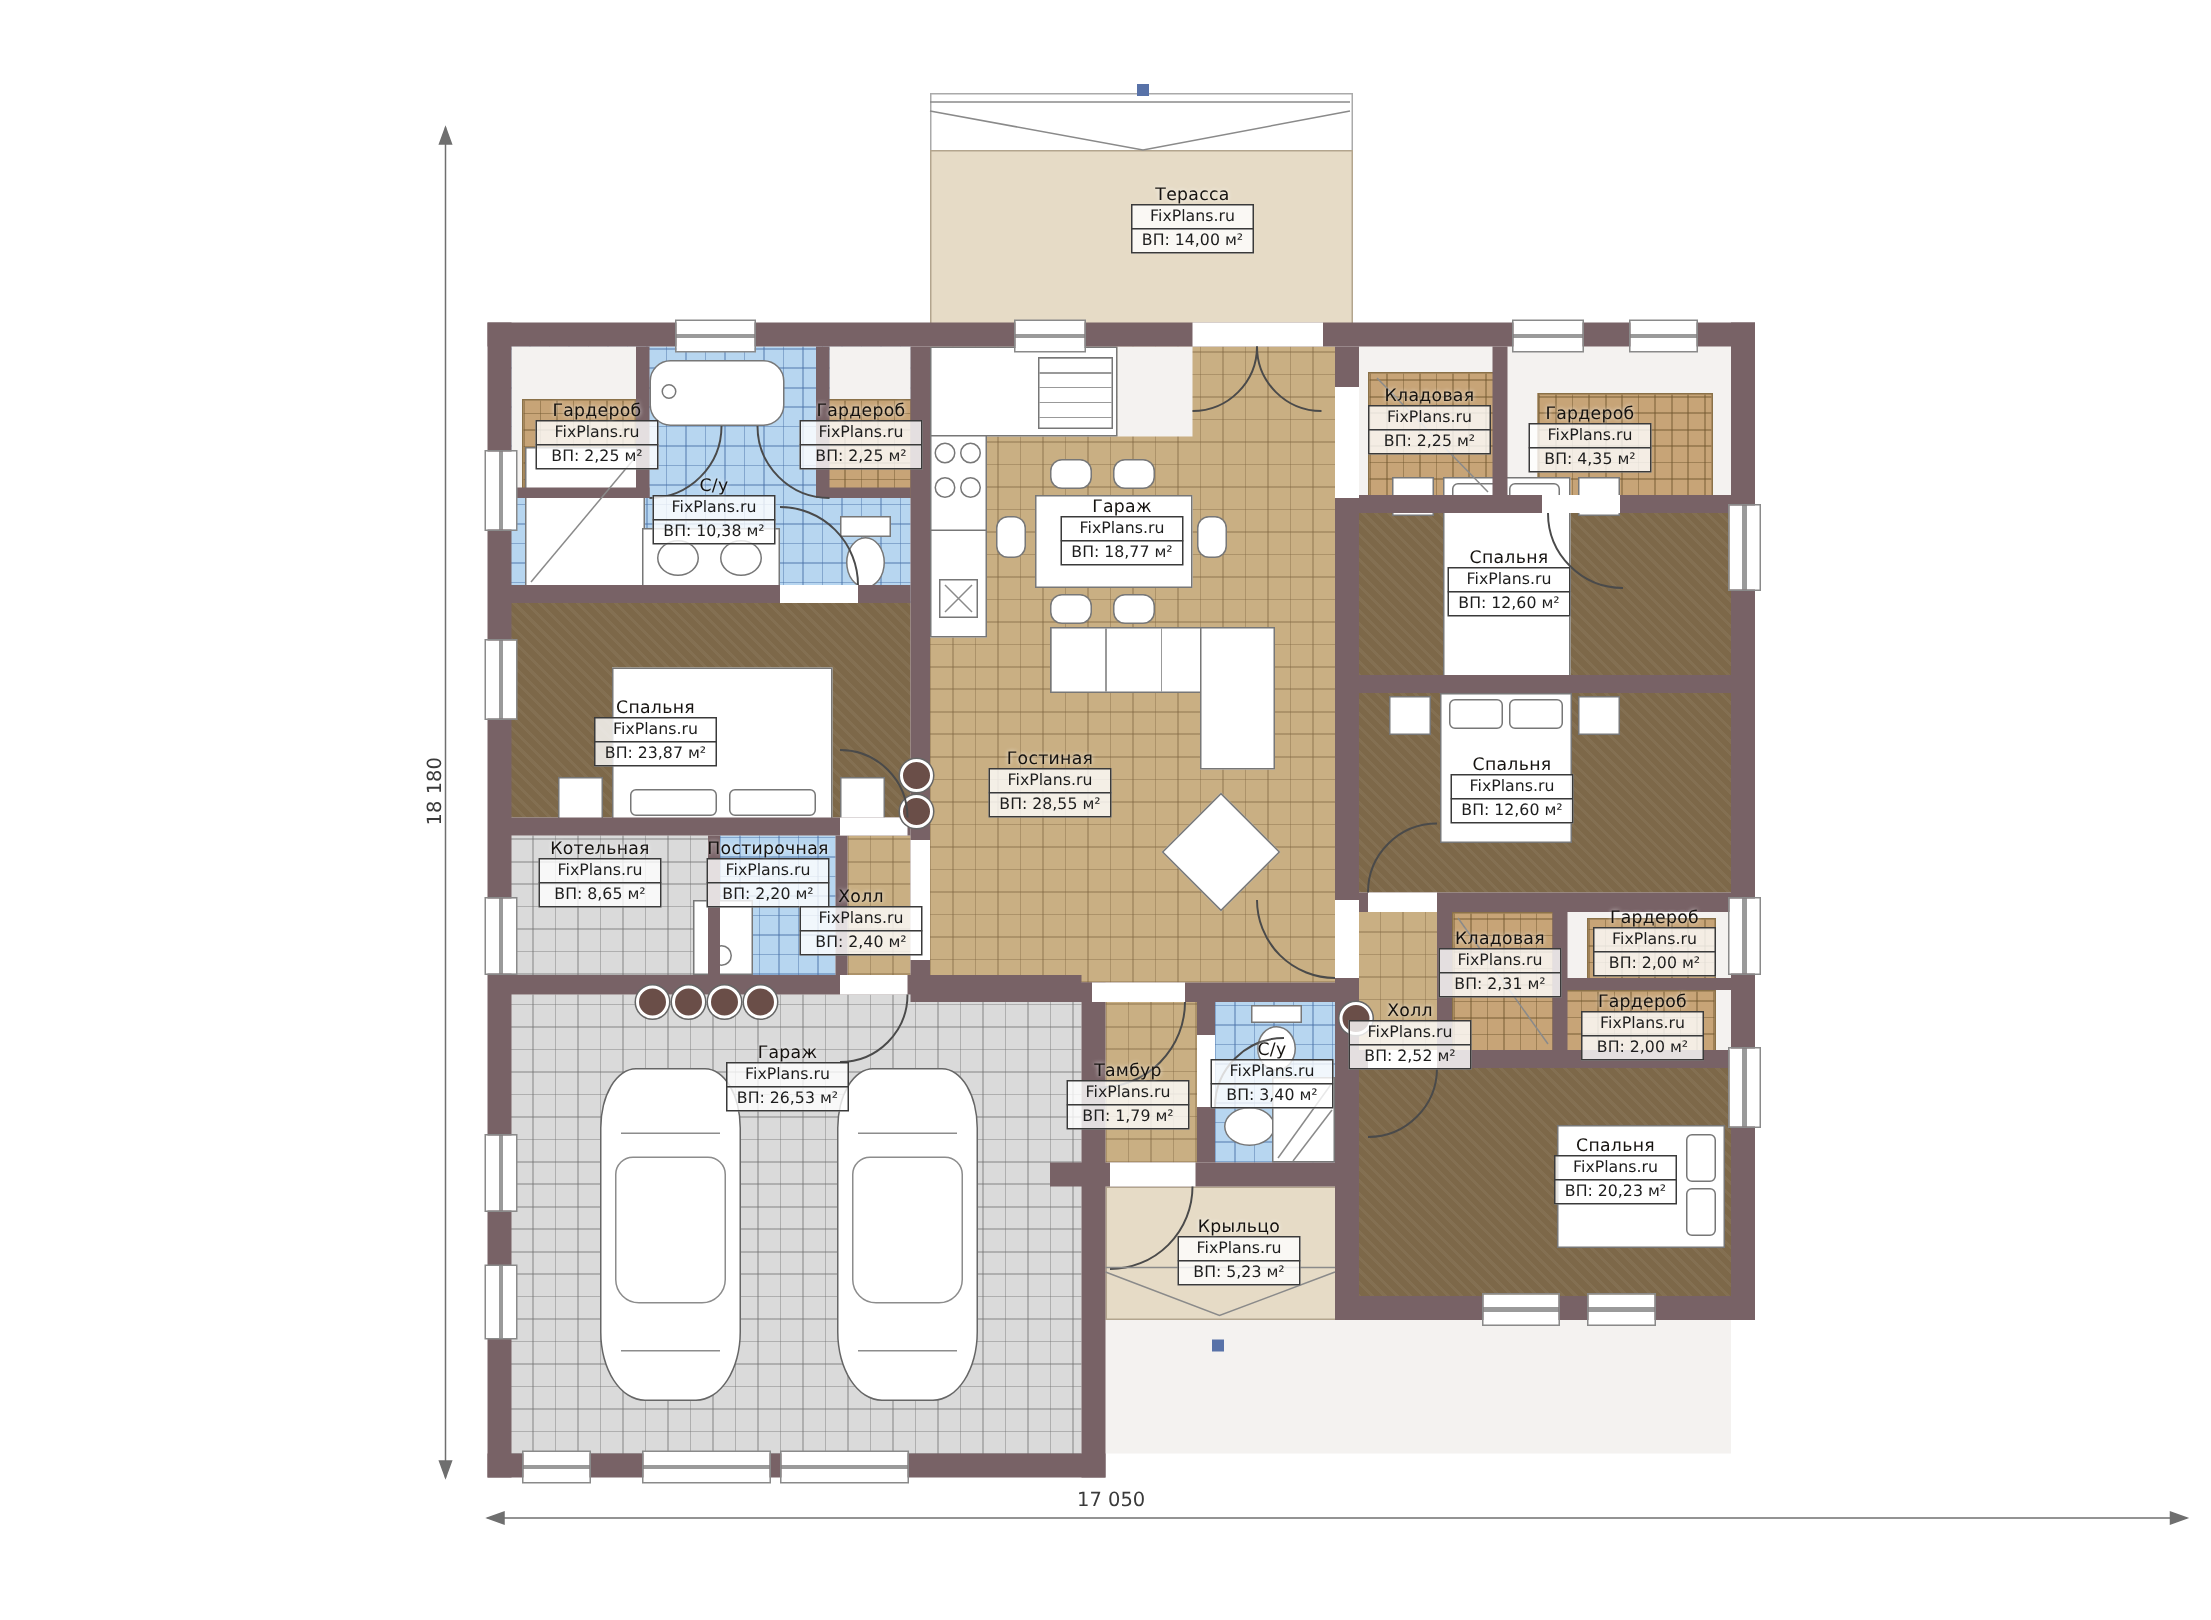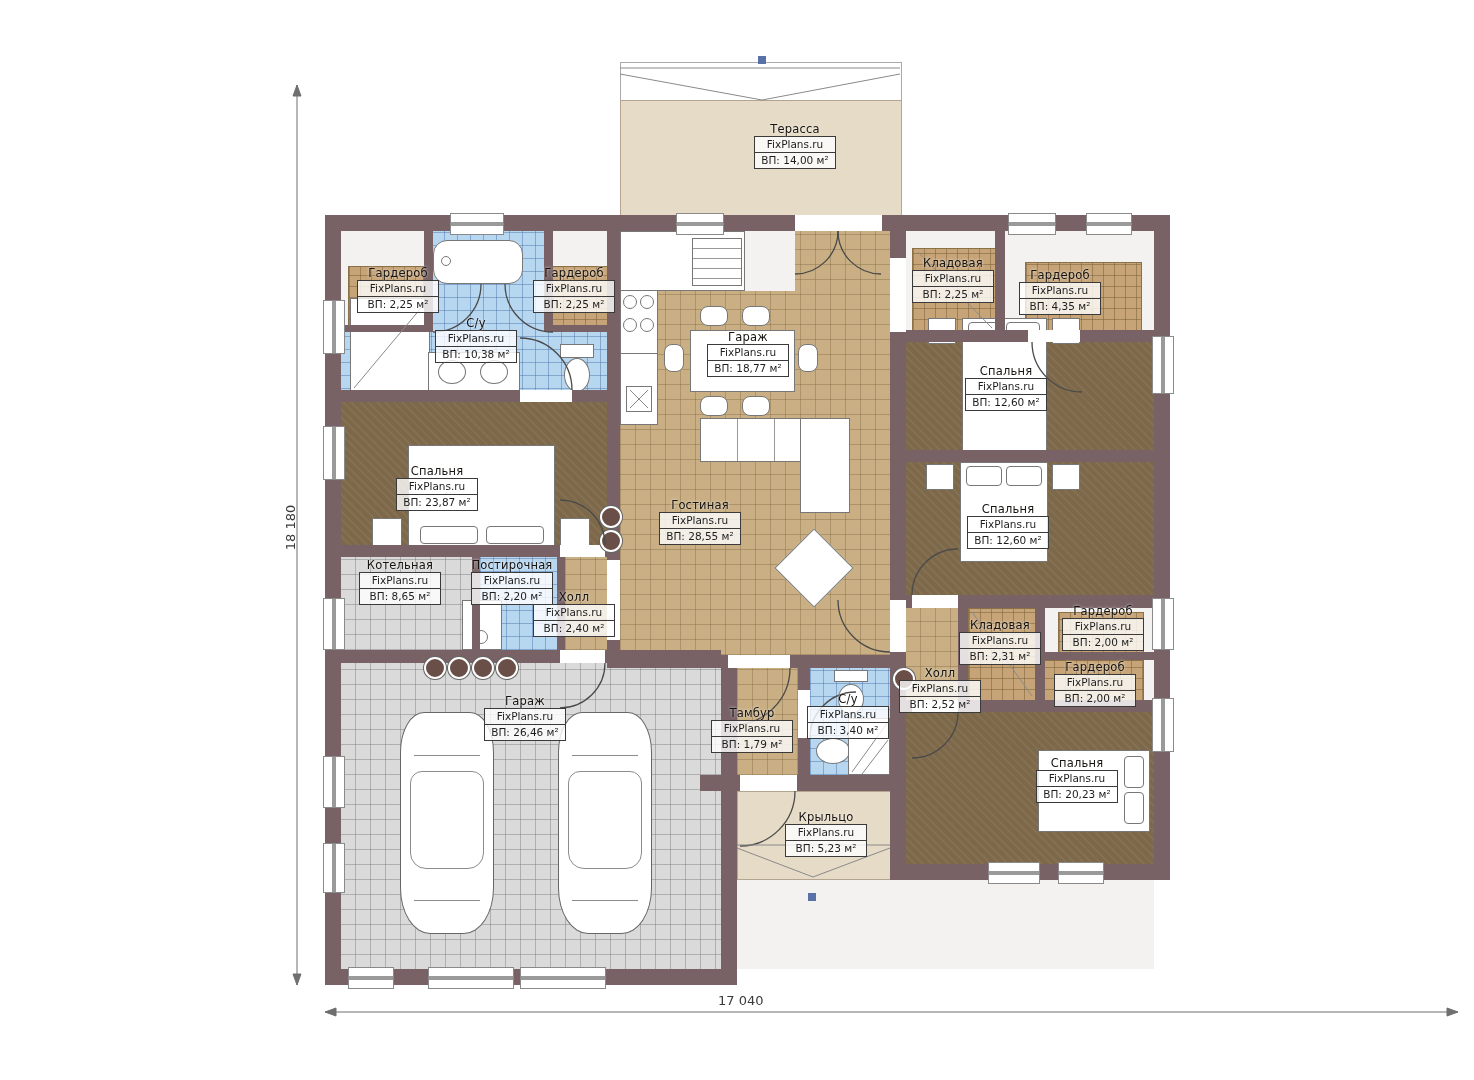--- a/index.html
+++ b/index.html
@@ -269,21 +269,21 @@
       <line x1="297" y1="85" x2="297" y2="985"></line>
       <path d="M 297 85 l -4 11 h 8 z"></path>
       <path d="M 297 985 l -4 -11 h 8 z"></path>
       <line x1="325" y1="1012" x2="1458" y2="1012"></line>
       <path d="M 325 1012 l 11 -4 v 8 z"></path>
       <path d="M 1458 1012 l -11 -4 v 8 z"></path>
     </g>
   </svg>
 
   <div class="dim" style="left:268px;top:520px;transform:rotate(-90deg);transform-origin:center">18 180</div>
-  <div class="dim" style="left:718px;top:993px">17 040</div>
+  <div class="dim" style="left:718px;top:993px">17 050</div>
 
   <div class="rlabel" style="left:795px;top:122px">
     <div class="rname">Терасса</div>
     <div class="rbox">FixPlans.ru</div>
     <div class="rbox">ВП: 14,00 м²</div>
   </div>
   <div class="rlabel" style="left:398px;top:266px">
     <div class="rname">Гардероб</div>
     <div class="rbox">FixPlans.ru</div>
     <div class="rbox">ВП: 2,25 м²</div>
@@ -344,21 +344,21 @@
     <div class="rbox">ВП: 2,20 м²</div>
   </div>
   <div class="rlabel" style="left:574px;top:590px">
     <div class="rname">Холл</div>
     <div class="rbox">FixPlans.ru</div>
     <div class="rbox">ВП: 2,40 м²</div>
   </div>
   <div class="rlabel" style="left:525px;top:694px">
     <div class="rname">Гараж</div>
     <div class="rbox">FixPlans.ru</div>
-    <div class="rbox">ВП: 26,46 м²</div>
+    <div class="rbox">ВП: 26,53 м²</div>
   </div>
   <div class="rlabel" style="left:752px;top:706px">
     <div class="rname">Тамбур</div>
     <div class="rbox">FixPlans.ru</div>
     <div class="rbox">ВП: 1,79 м²</div>
   </div>
   <div class="rlabel" style="left:848px;top:692px">
     <div class="rname">С/у</div>
     <div class="rbox">FixPlans.ru</div>
     <div class="rbox">ВП: 3,40 м²</div>

